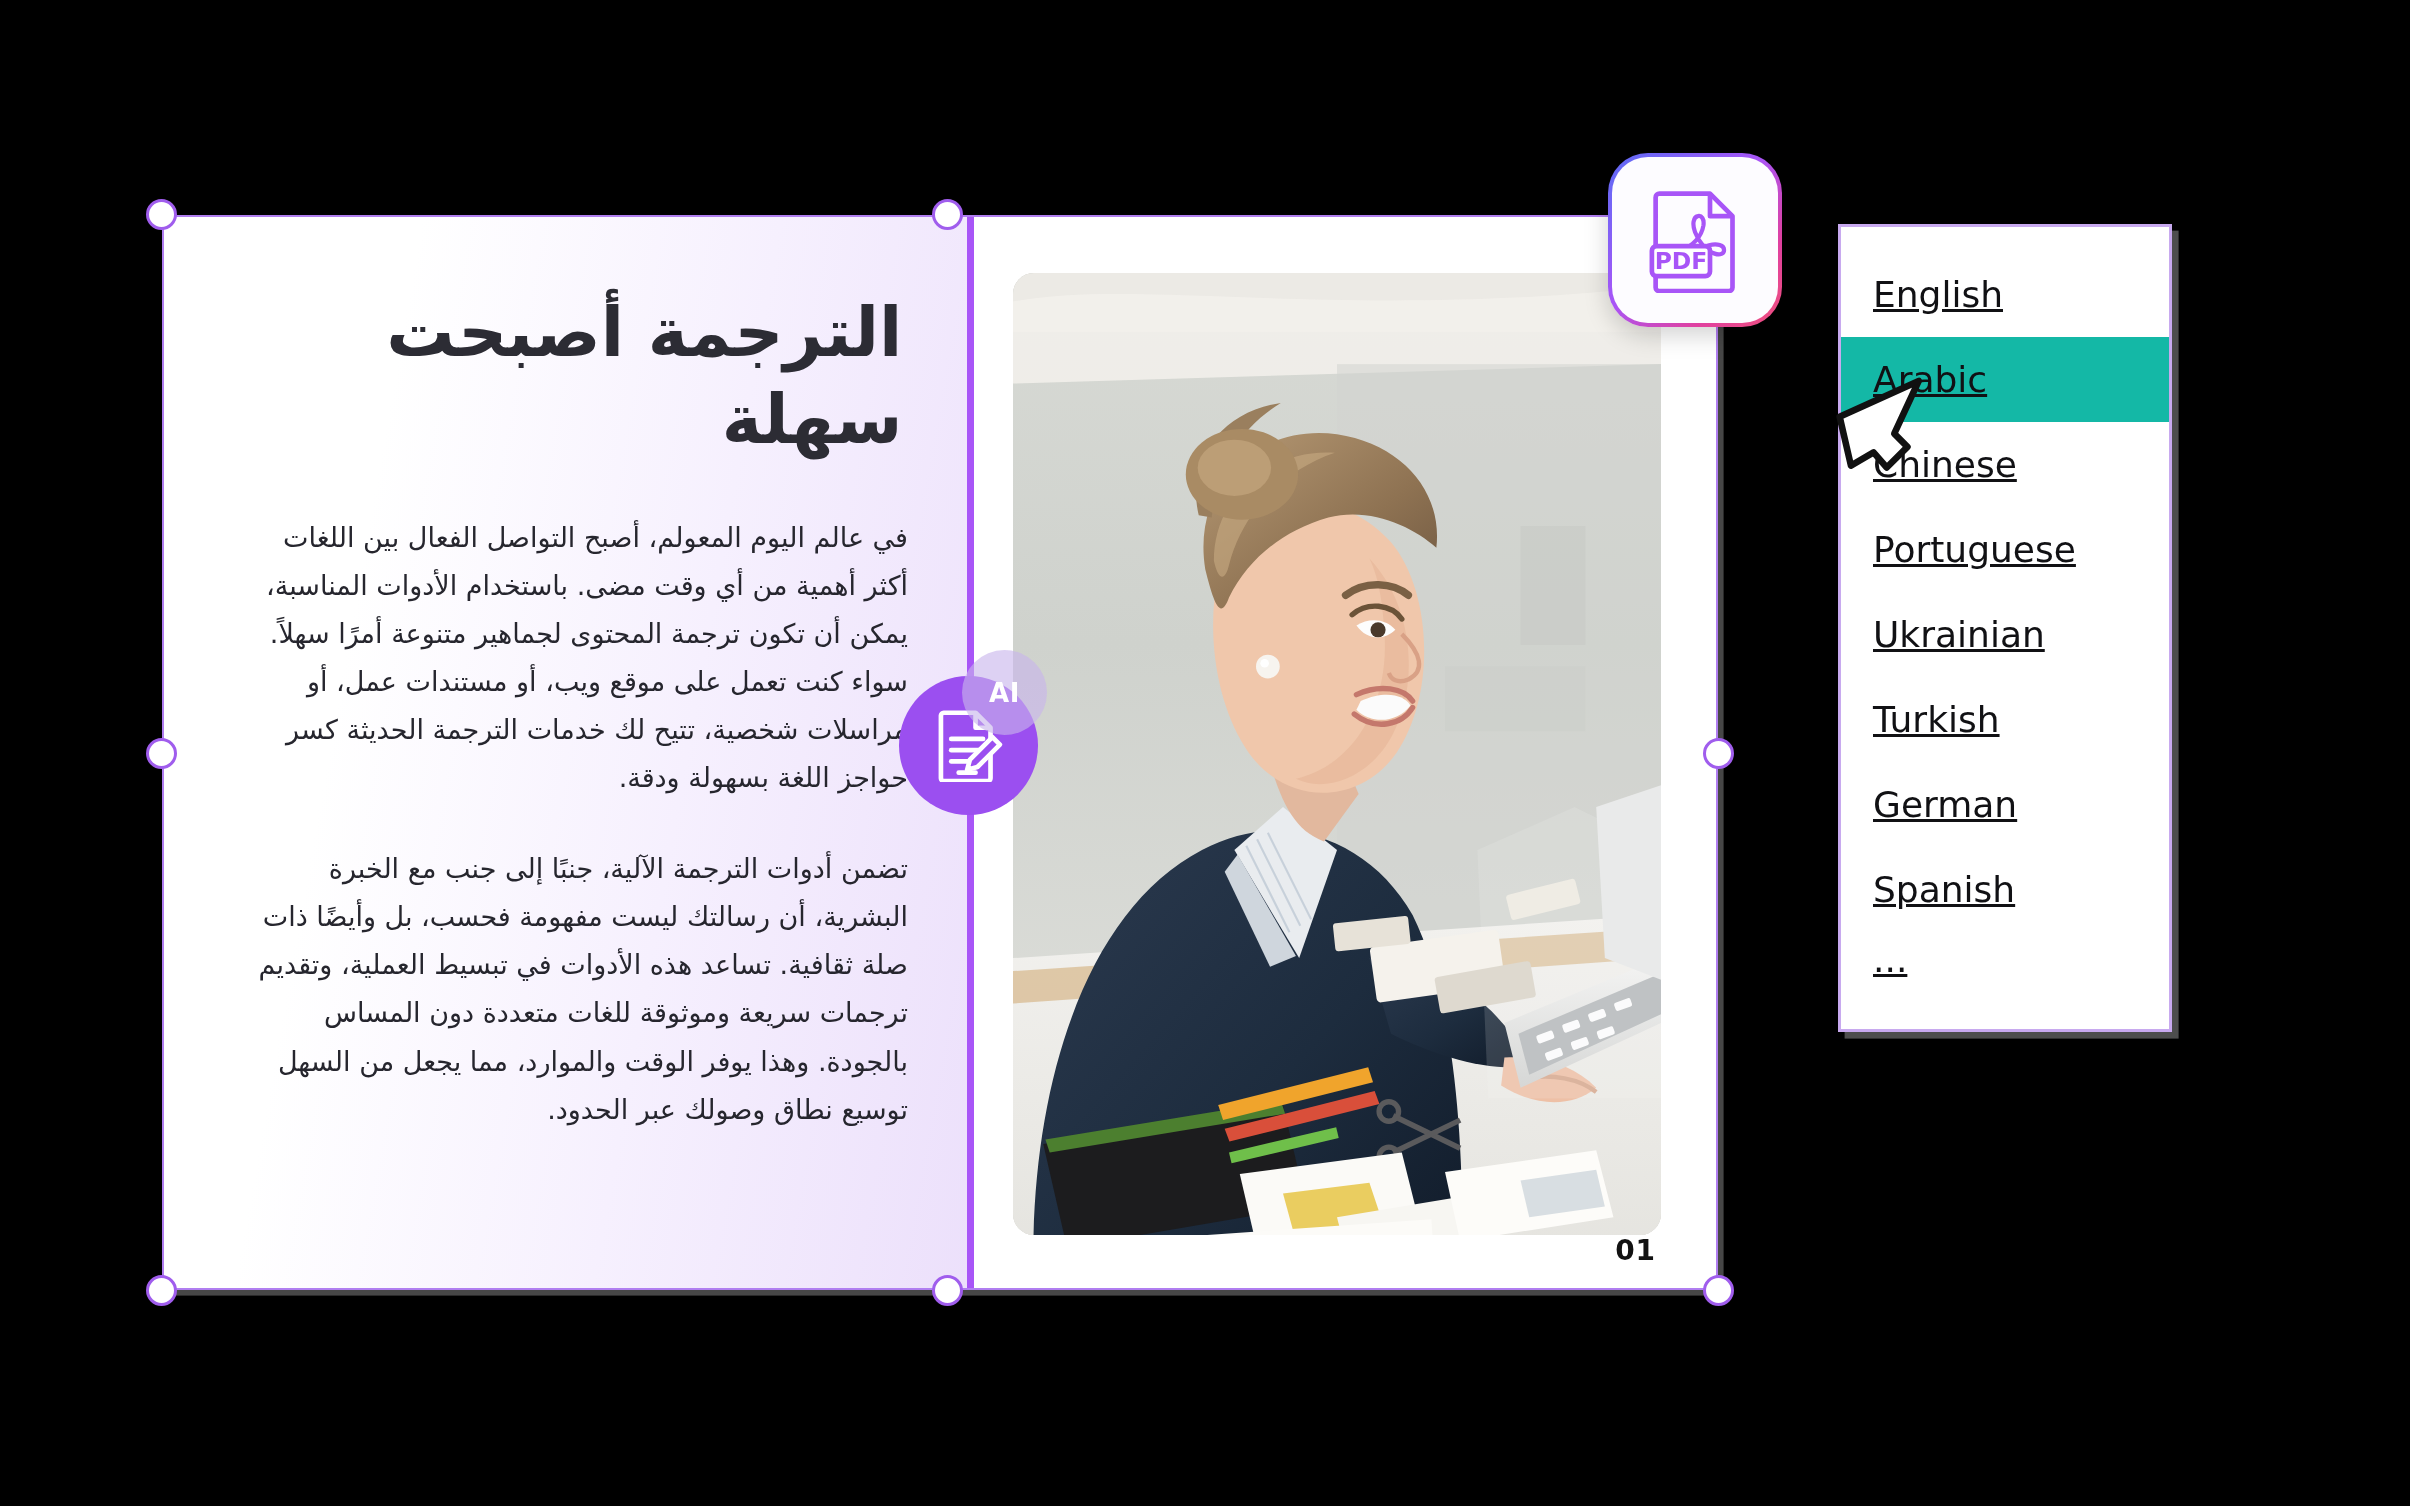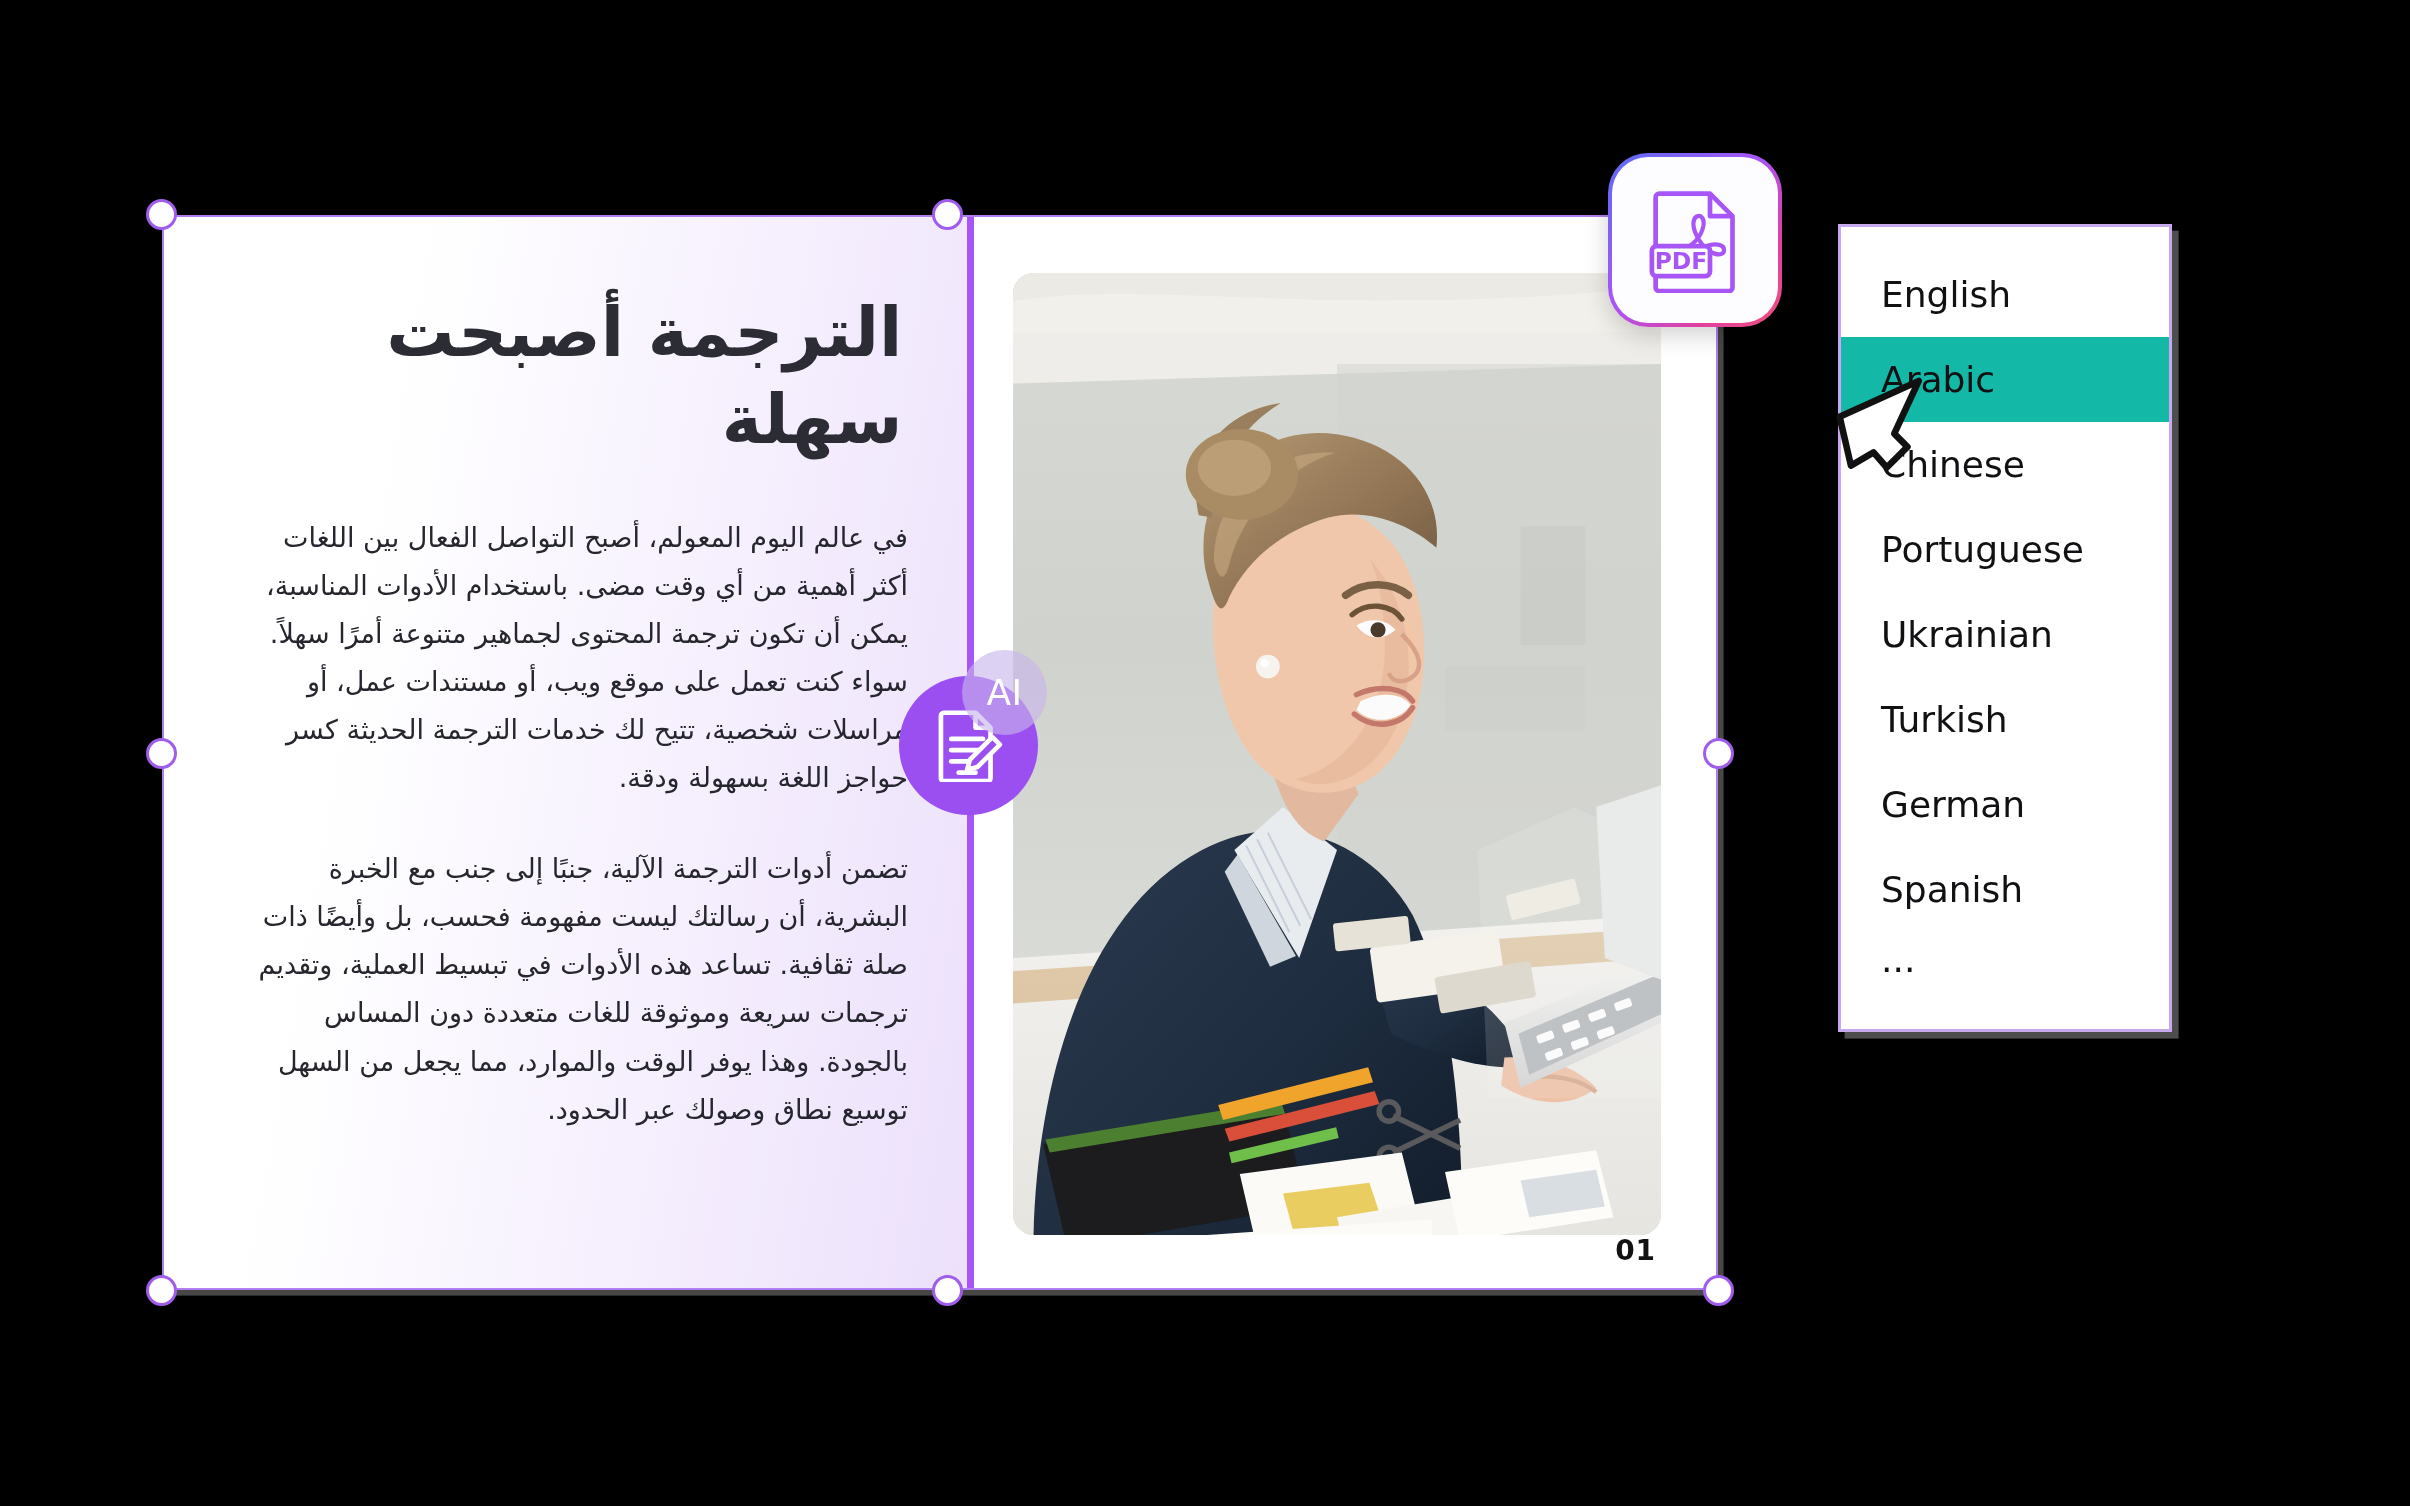--- a/index.html
+++ b/index.html
@@ -145,45 +145,46 @@
     position: absolute;
     left: 962px; top: 650px;
     width: 85px; height: 85px;
     border-radius: 50%;
     background: rgba(200,180,235,0.62);
     display: flex; align-items: center; justify-content: center;
     z-index: 41;
   }
   .ai-bubble span {
     font-family: "DejaVu Sans", sans-serif;
-    font-weight: 400;
-    font-size: 36px;
+    font-weight: 700;
+    font-size: 26px;
     color: #ffffff;
     letter-spacing: 0.5px;
   }
 
   
   .dropdown {
     position: absolute;
     left: 1838px; top: 224px;
     width: 334px; height: 808px;
     background: #ffffff;
     border: 3.8px solid #c8a9ef;
     z-index: 50;
     box-shadow: 6.6px 6.6px 0 rgba(255,255,255,0.30);
     padding-top: 24.5px;
   }
   .dd-item {
     height: 85px;
     display: flex; align-items: center;
-    padding-left: 40px;
+    padding-left: 32px;
     font-family: "DejaVu Sans", sans-serif;
     font-size: 36px;
     color: #111114;
     white-space: nowrap;
+    text-decoration: underline;
   }
   .dd-item.selected { background: #14b8a6; }
   .dd-item.ellipsis { font-size: 36px; color: #111114; height: 79px; align-items: flex-start; padding-top: 7.5px; }
 
   
   .cursor {
     position: absolute;
     left: 1834px; top: 375px;
     z-index: 90;
     width: 113px; height: 121px;

